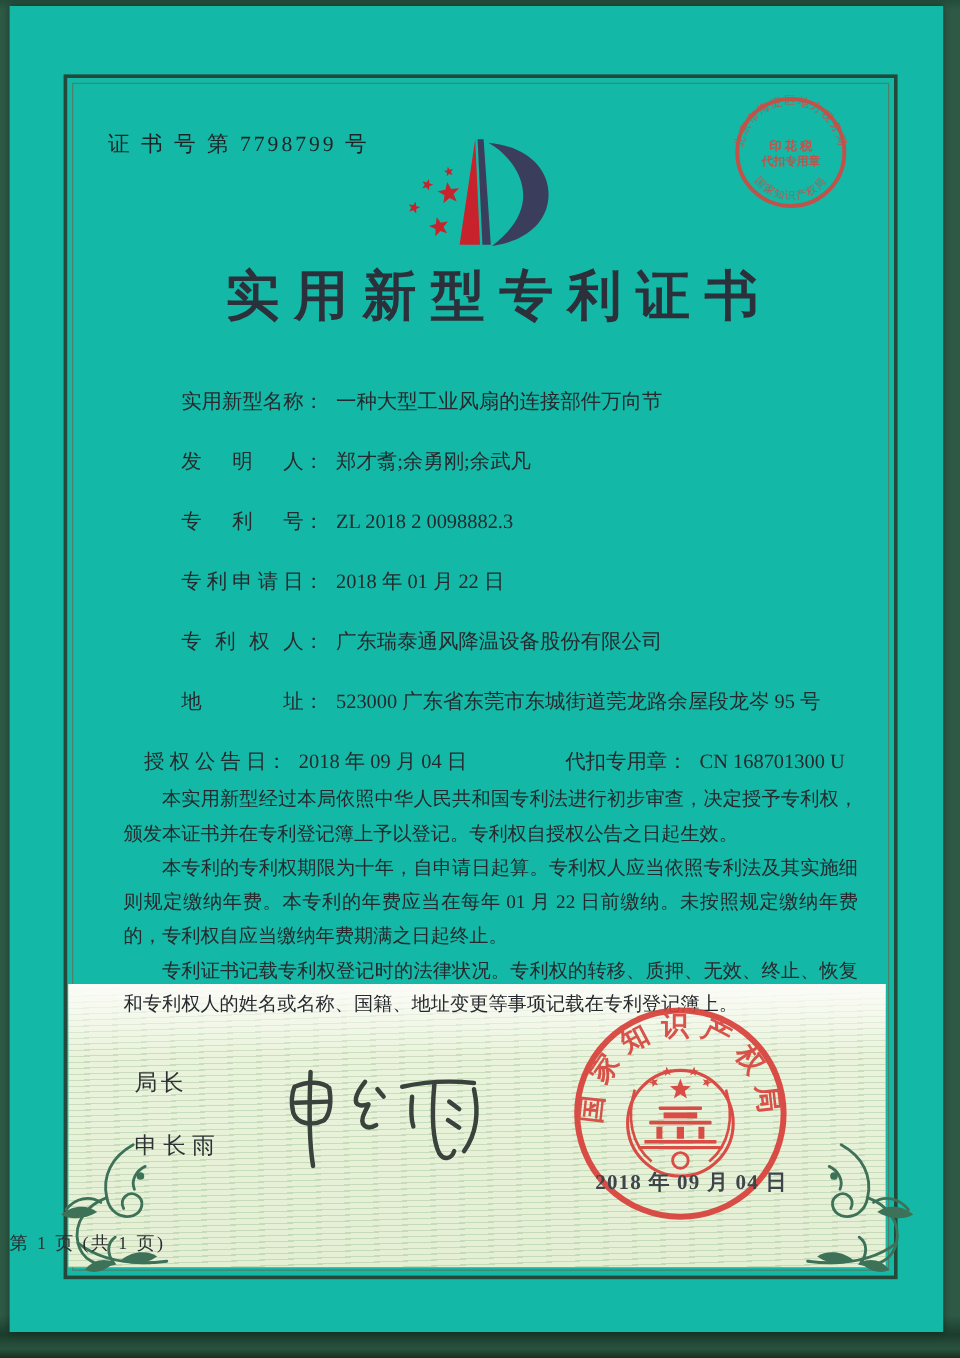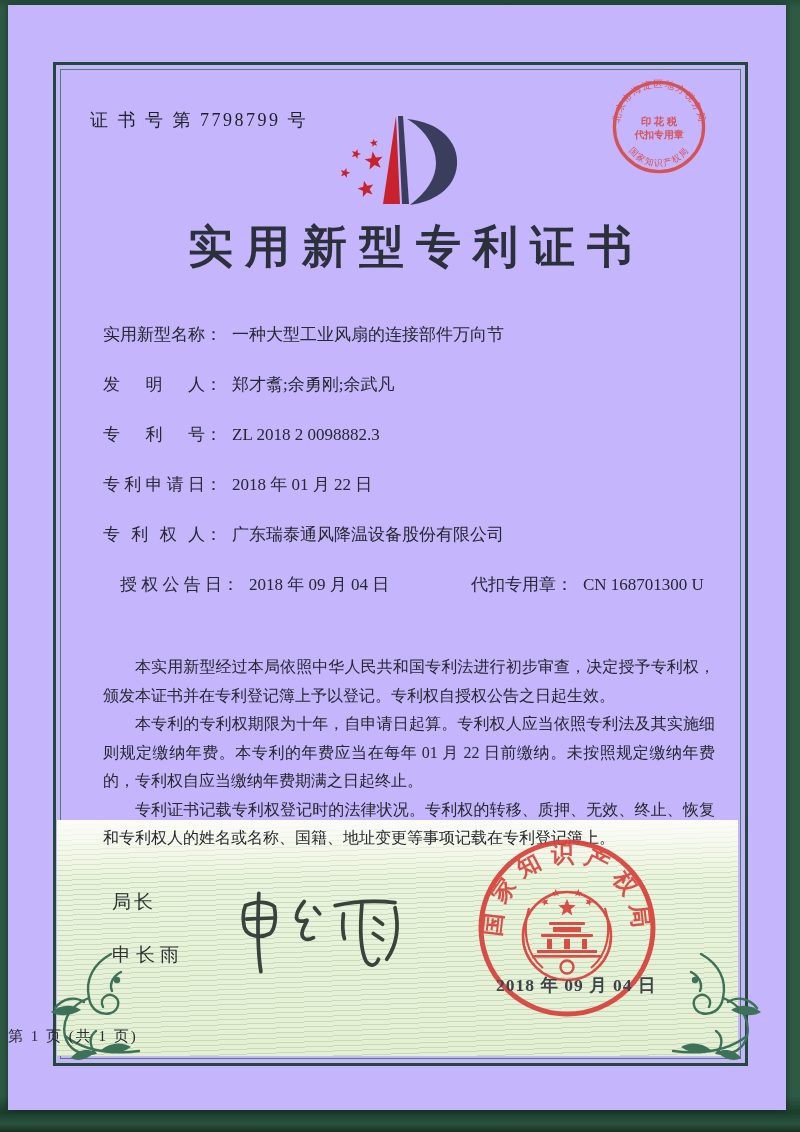--- a/index.html
+++ b/index.html
@@ -3,38 +3,38 @@
 <meta charset="utf-8">
 <style>
   html,body{margin:0;padding:0;}
   body{
     width:800px;height:1132px;position:relative;overflow:hidden;
     background:linear-gradient(180deg,#234c39 0,#2d5945 8px,#2d5945 1096px,#1b3d2c 1112px,#2a523f 1124px,#16301f 1132px);
     font-family:"Liberation Serif","DejaVu Serif",serif;
   }
   .paper{
     position:absolute;left:8px;top:5px;width:778px;height:1105px;
-    background:#c4b5fd;box-shadow:0 0 6px rgba(0,0,0,.45);
+    background:#14b8a6;box-shadow:0 0 6px rgba(0,0,0,.45);
   }
   .frame{position:absolute;left:45px;top:57px;width:689px;height:998px;border:3px solid #24483a;}
   .frame::after{content:"";position:absolute;inset:4px;border:1px solid #4e8168;}
   .band{
     position:absolute;left:49px;top:815px;width:681px;height:236px;
     background:
       linear-gradient(180deg, rgba(252,252,248,1) 0, rgba(252,252,248,0) 60px),
       repeating-linear-gradient(178deg, rgba(125,172,115,.30) 0 1px, rgba(0,0,0,0) 1px 5px),
       linear-gradient(#ecf4de,#e4efd4);
   }
   .cert-no{position:absolute;left:82px;top:103px;font-size:18px;color:#1f2225;letter-spacing:2.5px;}
   .title{
     position:absolute;left:0;top:212px;width:792px;text-align:center;
     font-size:45px;font-weight:bold;color:#2b303b;letter-spacing:12px;padding-left:12px;
   }
   .fields{position:absolute;left:95px;top:318px;width:620px;font-size:17px;color:#26292d;}
-  .frow{height:50px;white-space:nowrap;}
+  .frow{height:50px;white-space:nowrap;margin-left:48px;}
   .flabel{display:inline-block;width:102px;text-align:justify;text-align-last:justify;}
   .fvalue{margin-left:10px;}
   .grow{position:relative;height:50px;white-space:nowrap;margin-left:17px;}
   .gright{position:absolute;left:351px;top:0;}
   .paras{position:absolute;left:95px;top:648px;width:612px;font-size:16px;line-height:28.5px;color:#26292d;text-align:justify;}
   .paras p{margin:0;text-indent:2em;}
   .signoff{position:absolute;left:104px;top:884px;font-size:19px;color:#2e3234;}
   .signoff .role{letter-spacing:3px;}
   .signoff .name{margin-top:27px;letter-spacing:5px;}
   .signature{position:absolute;left:222px;top:880px;}
@@ -132,20 +132,23 @@
       <span class="flabel">发明人</span><span>：</span><span class="fvalue">郑才翥;余勇刚;余武凡</span>
     </div>
     <div class="frow">
       <span class="flabel">专利号</span><span>：</span><span class="fvalue">ZL 2018 2 0098882.3</span>
     </div>
     <div class="frow">
       <span class="flabel">专利申请日</span><span>：</span><span class="fvalue">2018 年 01 月 22 日</span>
     </div>
     <div class="frow">
       <span class="flabel">专利权人</span><span>：</span><span class="fvalue">广东瑞泰通风降温设备股份有限公司</span>
+    </div>
+    <div class="frow">
+      <span class="flabel">地址</span><span>：</span><span class="fvalue">523000 广东省东莞市东城街道莞龙路余屋段龙岑 95 号</span>
     </div>
     <div class="grow">
       <span>
         <span class="flabel">授权公告日</span><span>：</span><span class="fvalue">2018 年 09 月 04 日</span>
       </span>
       <span class="gright">
         <span>代扣专用章</span><span>：</span><span class="fvalue">CN 168701300 U</span>
       </span>
     </div>
   </div>

